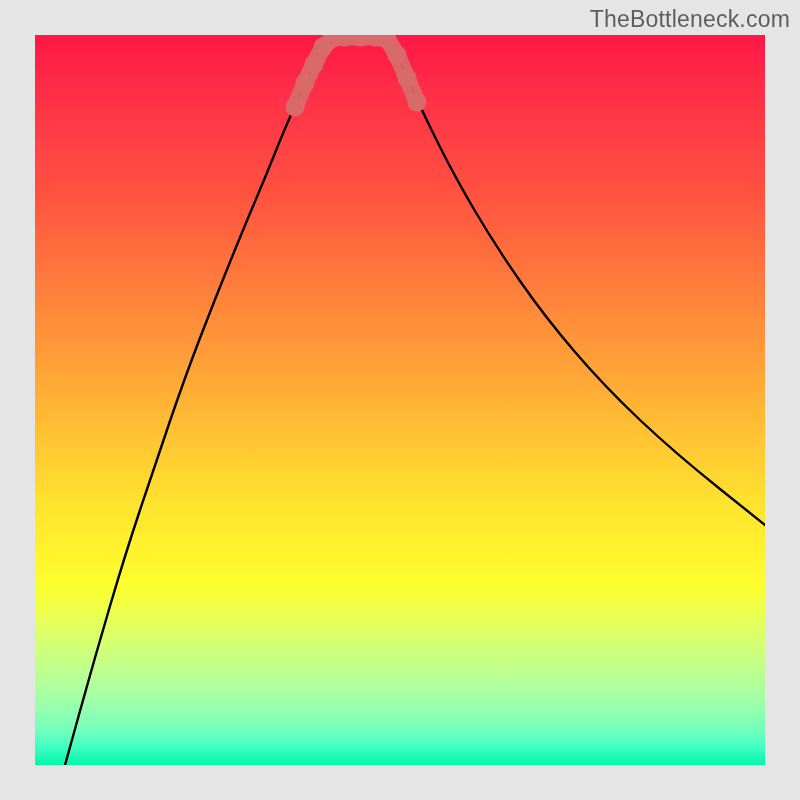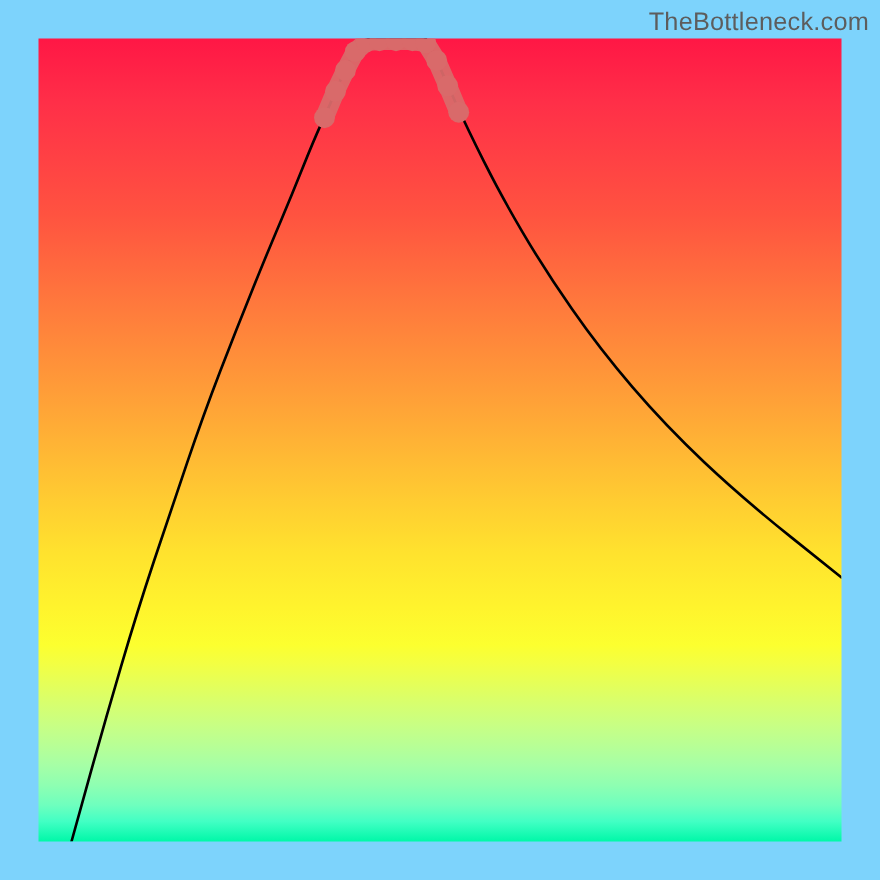--- a/index.html
+++ b/index.html
@@ -10,21 +10,21 @@
     background: #000;
     overflow: hidden;
     font-family: Arial, Helvetica, sans-serif;
   }
   .frame {
     position: absolute;
     left: 0;
     top: 0;
     width: 800px;
     height: 800px;
-    background: #7dd3fc;
+    background: #e5e5e5;
   }
   .plot-area {
     position: absolute;
     left: 35px;
     top: 35px;
     width: 730px;
     height: 730px;
     background: linear-gradient(
       to bottom,
       #ff1745 0%,

